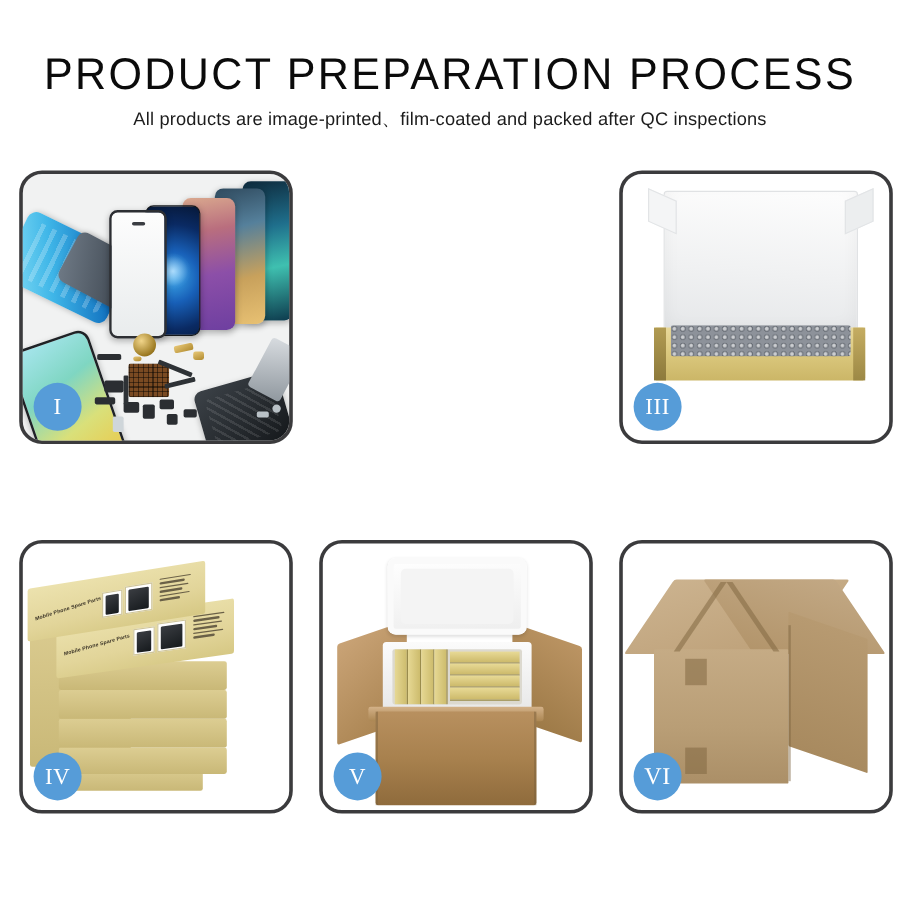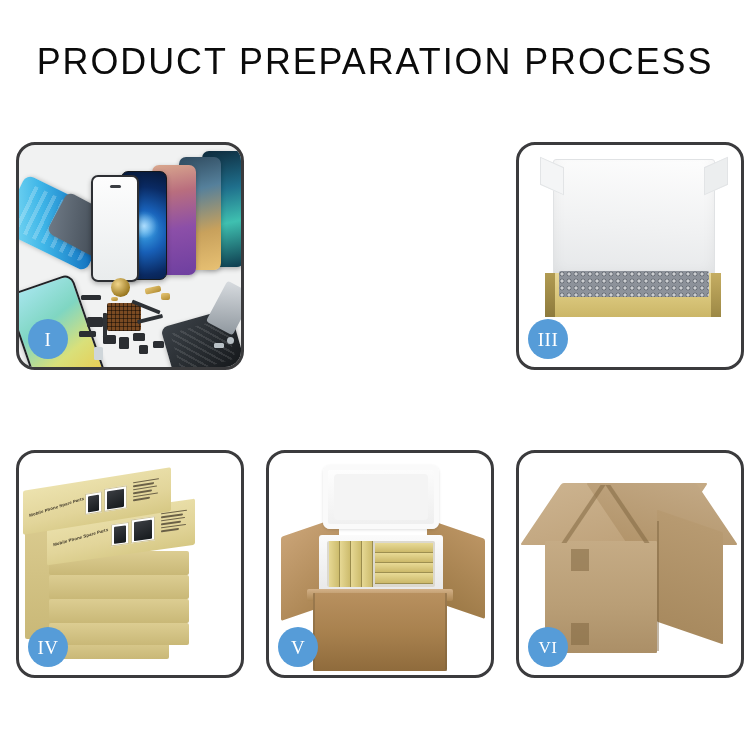--- a/index.html
+++ b/index.html
@@ -44,21 +44,21 @@
   .p6{left:516px;top:324px;}
   .badge{
     position:absolute;left:9px;bottom:8px;
     width:40px;height:40px;border-radius:50%;
     background:#569cd8;
     display:flex;align-items:center;justify-content:center;
     color:#ffffff;font-family:"Liberation Serif", serif;
     font-size:19px;line-height:1;letter-spacing:0.5px;
     z-index:40;
   }
-  .badge.wide{font-size:17px;}
+  .badge.wide{font-size:20px;}
   .scene{position:absolute;left:0;top:0;width:100%;height:100%;}
 
   
   .ph{position:absolute;border-radius:9px;box-shadow:0 2px 5px rgba(0,0,0,.28);}
   .ph-a{left:6px;top:30px;width:62px;height:96px;
     background:linear-gradient(150deg,#8fe4f7 0%,#3fb6e8 38%,#1272c0 78%,#0b4f94 100%);
     transform:rotate(-64deg);border-radius:8px;}
   .ph-a:after{content:"";position:absolute;left:7px;top:9px;right:7px;bottom:9px;
     border-radius:4px;background:repeating-linear-gradient(0deg,rgba(255,255,255,.22) 0 4px,rgba(255,255,255,0) 4px 10px);}
   .ph-b{left:46px;top:48px;width:46px;height:70px;
@@ -194,20 +194,21 @@
     background:linear-gradient(180deg,#b79a71 0%,#a88a5f 100%);
     transform:skewY(19deg);border-radius:1px;}
   .tape{position:absolute;background:rgba(130,104,66,.55);}
   .seam{position:absolute;background:rgba(120,96,60,.45);}
 </style>
 </head>
 <body>
 
 <div class="header">
   <div class="title">PRODUCT PREPARATION PROCESS</div>
+  <div class="subtitle">All products are image-printed、film-coated and packed after QC inspections</div>
 </div>
 
 <div class="grid">
 
   <div class="panel p1">
     <div class="scene">
       <div class="ph ph-a"></div>
       <div class="ph ph-b"></div>
       <div class="ph ph-f"></div>
       <div class="ph ph-e"></div>

